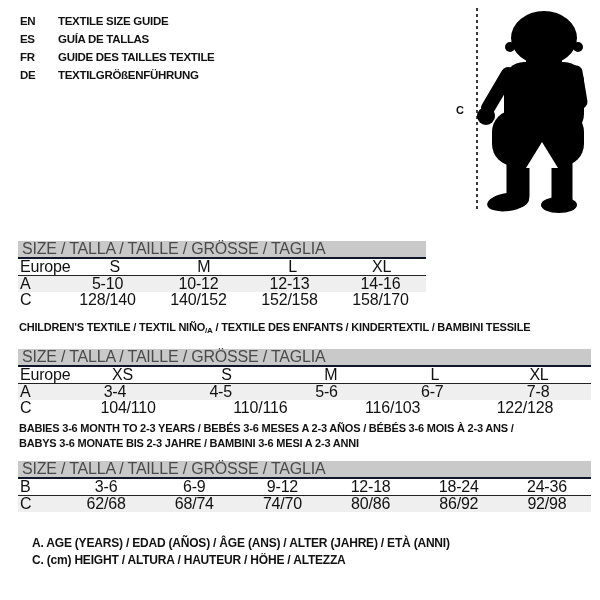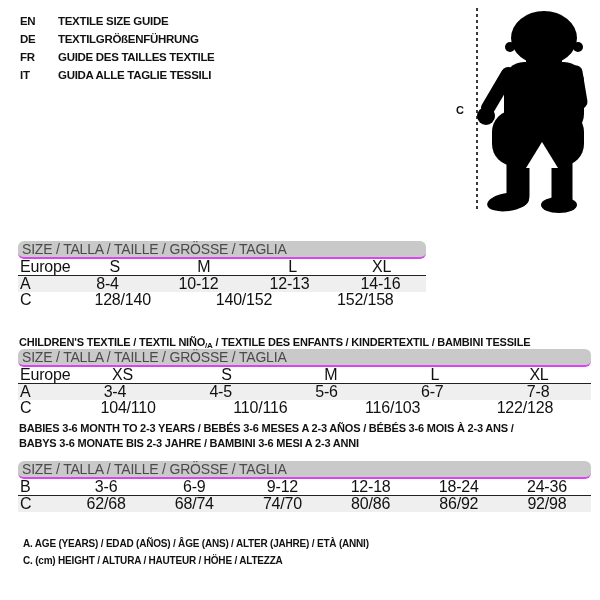--- a/index.html
+++ b/index.html
@@ -21,64 +21,64 @@
   .dash-line { position: absolute; left: 476px; top: 8px; width: 2px; height: 204px;
                background: repeating-linear-gradient(to bottom, #3a3a3a 0 3px, transparent 3px 6px); }
   .height-label { position: absolute; left: 456px; top: 104px;
                   font-weight: bold; font-size: 11px; }
   .silhouette { position: absolute; left: 468px; top: 8px; width: 124px; height: 206px; }
 
   
   .sec-title { position: absolute; left: 19px; font-weight: bold; font-size: 11px;
                letter-spacing: -0.2px; white-space: nowrap; }
   #sec1-title { top: 217px; }
-  #sec2-title { top: 336px; }
+  #sec2-title { top: 321px; }
   #sec3-title { top: 421px; line-height: 15px; }
   .sub { font-size: 8px; vertical-align: -2px; }
 
   
   .size-table { position: absolute; left: 18px; }
   #table1 { top: 241px; width: 408px; }
   #table2 { top: 349px; width: 573px; }
   #table3 { top: 461px; width: 573px; }
   .tbl-header { height: 16px; line-height: 16px; background: #c9c9c9; color: #4a4a4a;
-                font-size: 14px; padding-left: 4px; letter-spacing: -0.2px;
-                border-bottom: 2px solid #d946ef; border-radius: 6px; }
+                font-size: 16px; padding-left: 4px; letter-spacing: -0.2px;
+                border-bottom: 2px solid #0f172a; }
   .tbl-row { display: flex; height: 16px; line-height: 16px; font-size: 16px;
              letter-spacing: -0.2px; }
   .tbl-row.first { border-bottom: 1px solid #222222; }
   .tbl-row.alt { background: #efefef; }
   .cell { flex: 1 1 0; text-align: center; }
   .cell.rowlabel { flex: 0 0 42px; text-align: left; padding-left: 2px; }
 
   
-  .legend { position: absolute; left: 23px; top: 535px; font-weight: bold;
-            font-size: 10px; line-height: 17px; letter-spacing: -0.2px; }
+  .legend { position: absolute; left: 32px; top: 535px; font-weight: bold;
+            font-size: 12px; line-height: 17px; letter-spacing: -0.2px; }
 </style>
 </head>
 <body>
 
 <div class="canvas">
 
   <div class="lang-block">
     <div class="lang-row">
       <span class="lang-code">EN</span>
       <span class="lang-label">TEXTILE SIZE GUIDE</span>
     </div>
     <div class="lang-row">
-      <span class="lang-code">DE</span>
-      <span class="lang-label">TEXTILGRÖßENFÜHRUNG</span>
+      <span class="lang-code">ES</span>
+      <span class="lang-label">GUÍA DE TALLAS</span>
     </div>
     <div class="lang-row">
       <span class="lang-code">FR</span>
       <span class="lang-label">GUIDE DES TAILLES TEXTILE</span>
     </div>
     <div class="lang-row">
-      <span class="lang-code">IT</span>
-      <span class="lang-label">GUIDA ALLE TAGLIE TESSILI</span>
+      <span class="lang-code">DE</span>
+      <span class="lang-label">TEXTILGRÖßENFÜHRUNG</span>
     </div>
   </div>
 
   <div class="dash-line"></div>
   <div class="height-label">C</div>
   <svg class="silhouette" viewBox="0 0 124 206" aria-hidden="true">
     <g fill="#000000" stroke="none">
 
       <ellipse cx="76" cy="30" rx="33" ry="27"></ellipse>
       <circle cx="42" cy="39" r="5"></circle>
@@ -109,30 +109,31 @@
     <div class="tbl-header">SIZE / TALLA / TAILLE / GRÖSSE / TAGLIA</div>
     <div class="tbl-row first">
       <span class="cell rowlabel">Europe</span>
       <span class="cell">S</span>
       <span class="cell">M</span>
       <span class="cell">L</span>
       <span class="cell">XL</span>
     </div>
     <div class="tbl-row alt">
       <span class="cell rowlabel">A</span>
-      <span class="cell">8-4</span>
+      <span class="cell">5-10</span>
       <span class="cell">10-12</span>
       <span class="cell">12-13</span>
       <span class="cell">14-16</span>
     </div>
     <div class="tbl-row">
       <span class="cell rowlabel">C</span>
       <span class="cell">128/140</span>
       <span class="cell">140/152</span>
       <span class="cell">152/158</span>
+      <span class="cell">158/170</span>
     </div>
   </div>
 
   <div class="sec-title" id="sec2-title">
     <span>CHILDREN'S TEXTILE / TEXTIL NIÑO</span><span class="sub">/A</span><span> / TEXTILE DES ENFANTS / KINDERTEXTIL / BAMBINI TESSILE</span>
   </div>
   <div class="size-table" id="table2">
     <div class="tbl-header">SIZE / TALLA / TAILLE / GRÖSSE / TAGLIA</div>
     <div class="tbl-row first">
       <span class="cell rowlabel">Europe</span>

